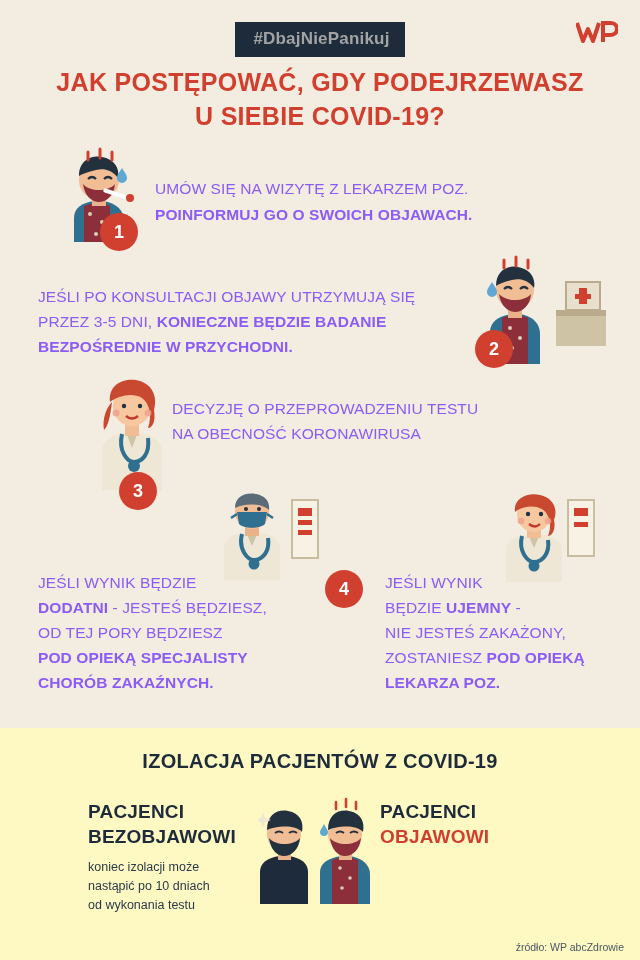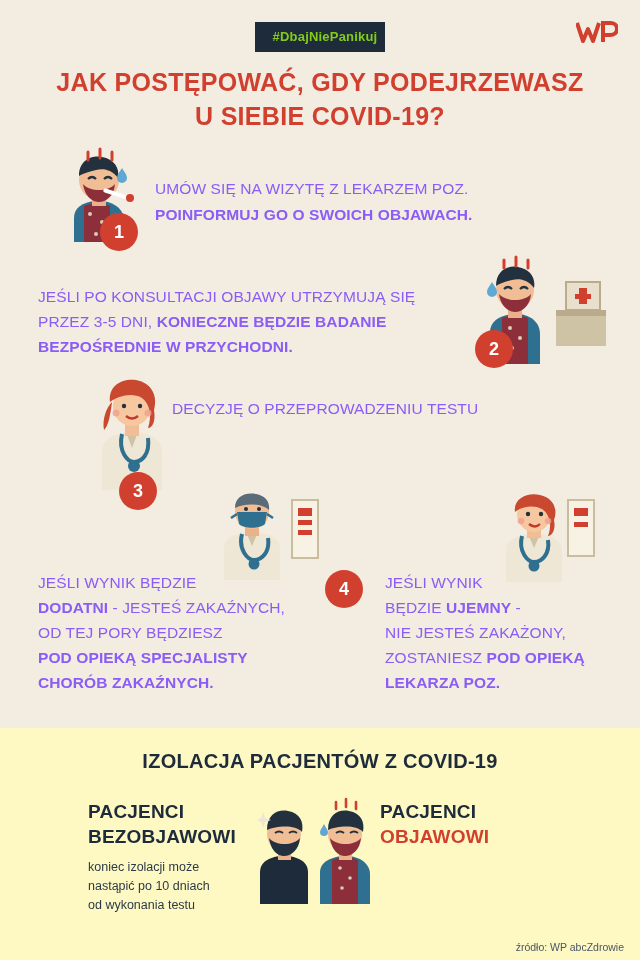--- a/index.html
+++ b/index.html
@@ -15,25 +15,25 @@
     background: #f2ece1;
   }
   
   .hashtag-wrap {
     position: absolute; top: 22px; left: 0; width: 100%;
     text-align: center;
   }
   .hashtag {
     display: inline-block;
     background: #1d2b3a;
-    color: #84cc16;
-    font-size: 13px;
+    color: #a3a3a3;
+    font-size: 17px;
     font-weight: bold;
     letter-spacing: .2px;
-    padding: 7px 8px 8px 18px;
+    padding: 7px 15px 8px 18px;
   }
   .wp-logo {
     position: absolute; top: 20px; right: 22px;
     width: 42px; height: 26px;
   }
   .wp-logo svg { display:block; }
 
   
   .headline {
     position: absolute; top: 66px; left: 0; width: 100%;
@@ -213,20 +213,21 @@
       <circle cx="42" cy="34" r="2.2" fill="#23313f"></circle>
       <circle cx="58" cy="34" r="2.2" fill="#23313f"></circle>
       <path d="M44 44 q6 5 12 0" stroke="#c0392b" stroke-width="2.4" fill="none"></path>
       <circle cx="34" cy="41" r="3.5" fill="#f0a08c" opacity=".8"></circle>
       <circle cx="66" cy="41" r="3.5" fill="#f0a08c" opacity=".8"></circle>
     </svg>
   </div>
   <div class="badge" style="left:119px; top:472px;">3</div>
   <div class="step-text" style="left:172px; top:398px; width:420px;">
     <div>DECYZJĘ O PRZEPROWADZENIU TESTU</div>
+    <div style="margin-top:3px;">NA OBECNOŚĆ KORONAWIRUSA</div>
   </div>
 
   <div class="illus" style="left:218px; top:490px; width:118px; height:90px;">
     <svg viewBox="0 0 118 90" width="118" height="90" aria-hidden="true">
 
       <rect x="74" y="10" width="26" height="58" fill="#f7f2e4" stroke="#c9bda0" stroke-width="2"></rect>
       <rect x="80" y="18" width="14" height="8" fill="#d1402f"></rect>
       <rect x="80" y="30" width="14" height="5" fill="#d1402f"></rect>
       <rect x="80" y="40" width="14" height="5" fill="#d1402f"></rect>
 
@@ -269,21 +270,21 @@
       <circle cx="21" cy="29" r="3.3" fill="#f0a08c" opacity=".8"></circle>
       <circle cx="48" cy="29" r="3.3" fill="#f0a08c" opacity=".8"></circle>
     </svg>
   </div>
 
   <div class="badge" style="left:325px; top:570px;">4</div>
 
   <div class="step-text" style="left:38px; top:572px; width:270px;">
     <div>JEŚLI WYNIK BĘDZIE</div>
     <div style="margin-top:3px;">
-      <b>DODATNI</b><span> - JESTEŚ ZAKAŹNYCH,</span>
+      <b>DODATNI</b><span> - JESTEŚ BĘDZIESZ,</span>
     </div>
     <div style="margin-top:3px;">OD TEJ PORY BĘDZIESZ</div>
     <div style="font-weight:bold; margin-top:3px;">POD OPIEKĄ SPECJALISTY</div>
     <div style="font-weight:bold; margin-top:3px;">CHORÓB ZAKAŹNYCH.</div>
   </div>
 
   <div class="step-text" style="left:385px; top:572px; width:235px;">
     <div>JEŚLI WYNIK</div>
     <div style="margin-top:3px;">
       <span>BĘDZIE </span><b>UJEMNY</b><span> -</span>

